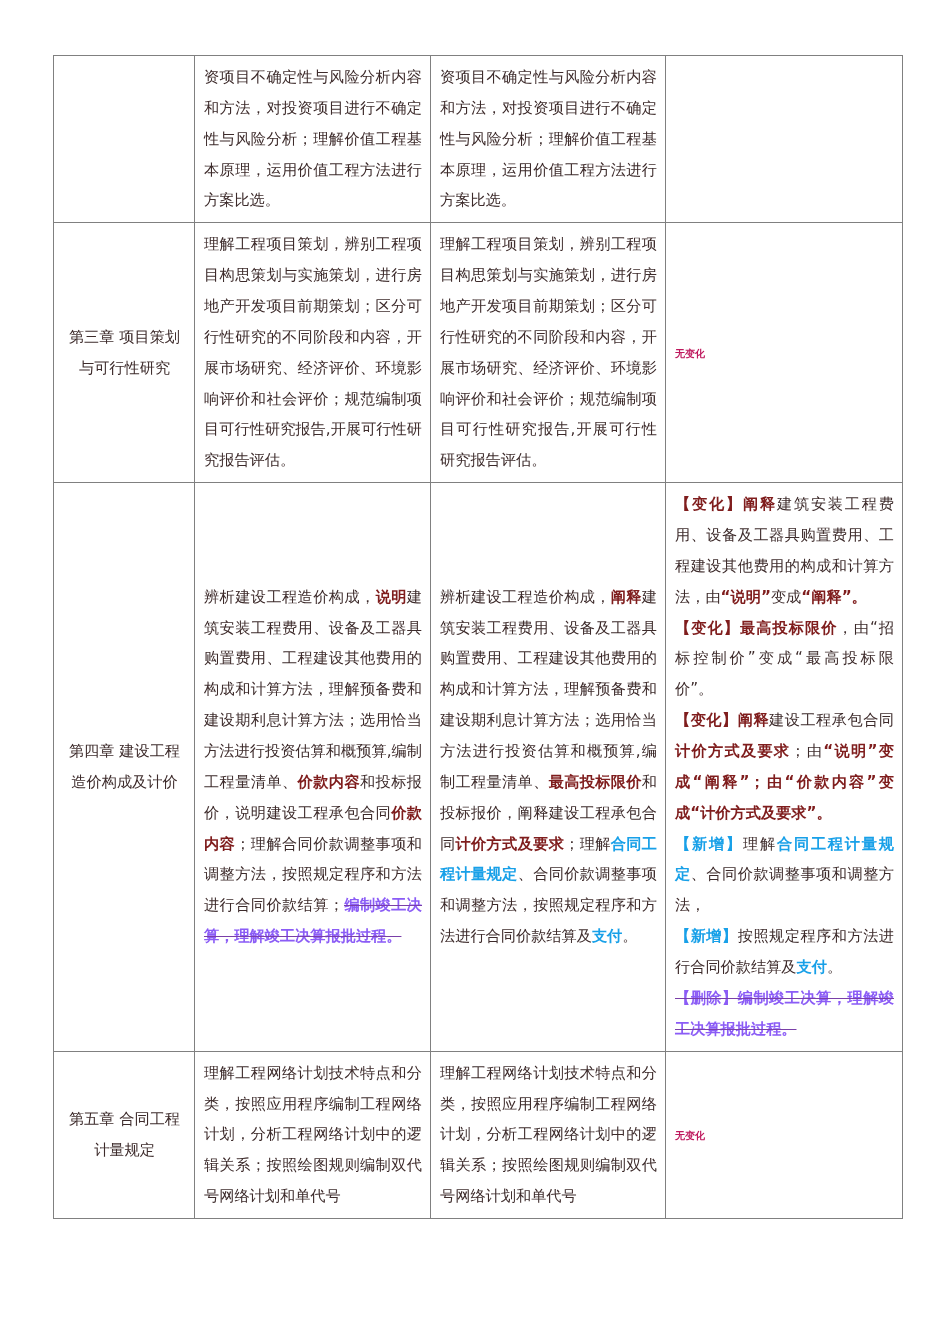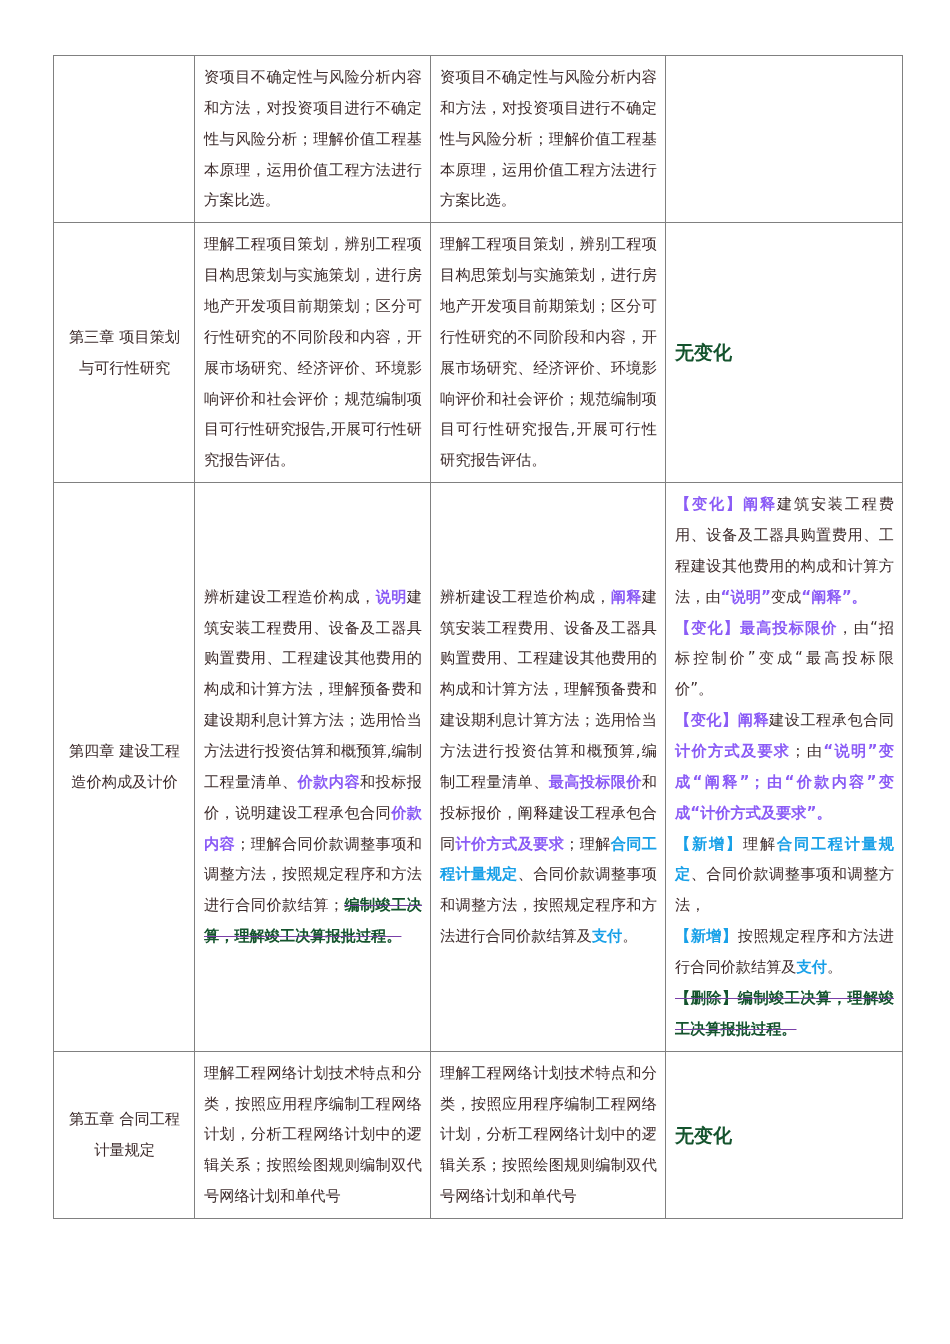--- a/index.html
+++ b/index.html
@@ -46,34 +46,34 @@
   td.chapter {
     text-align: center;
     padding-left: 10px;
     line-height: 2.0;
   }
   td.body-cell { text-align: justify; text-justify: inter-ideograph; }
   td.note-cell { text-align: justify; text-justify: inter-ideograph; }
 
   .nochange {
     font-weight: bold;
-    color: #14532d;
-    font-size: 19px;
+    color: #be185d;
+    font-size: 10px;
   }
 
   .red {
-    color: #8b5cf6;
+    color: #7f1d1d;
     font-weight: bold;
   }
   .blue {
     color: #18a0e8;
     font-weight: bold;
   }
   .purple {
-    color: #14532d;
+    color: #8b5cf6;
     font-weight: bold;
     text-decoration: line-through;
     text-decoration-color: #7a3fa8;
   }
   .para { margin: 0; padding: 0; }
   .para + .para { margin-top: 0px; }
 </style>
 </head>
 <body>
 

